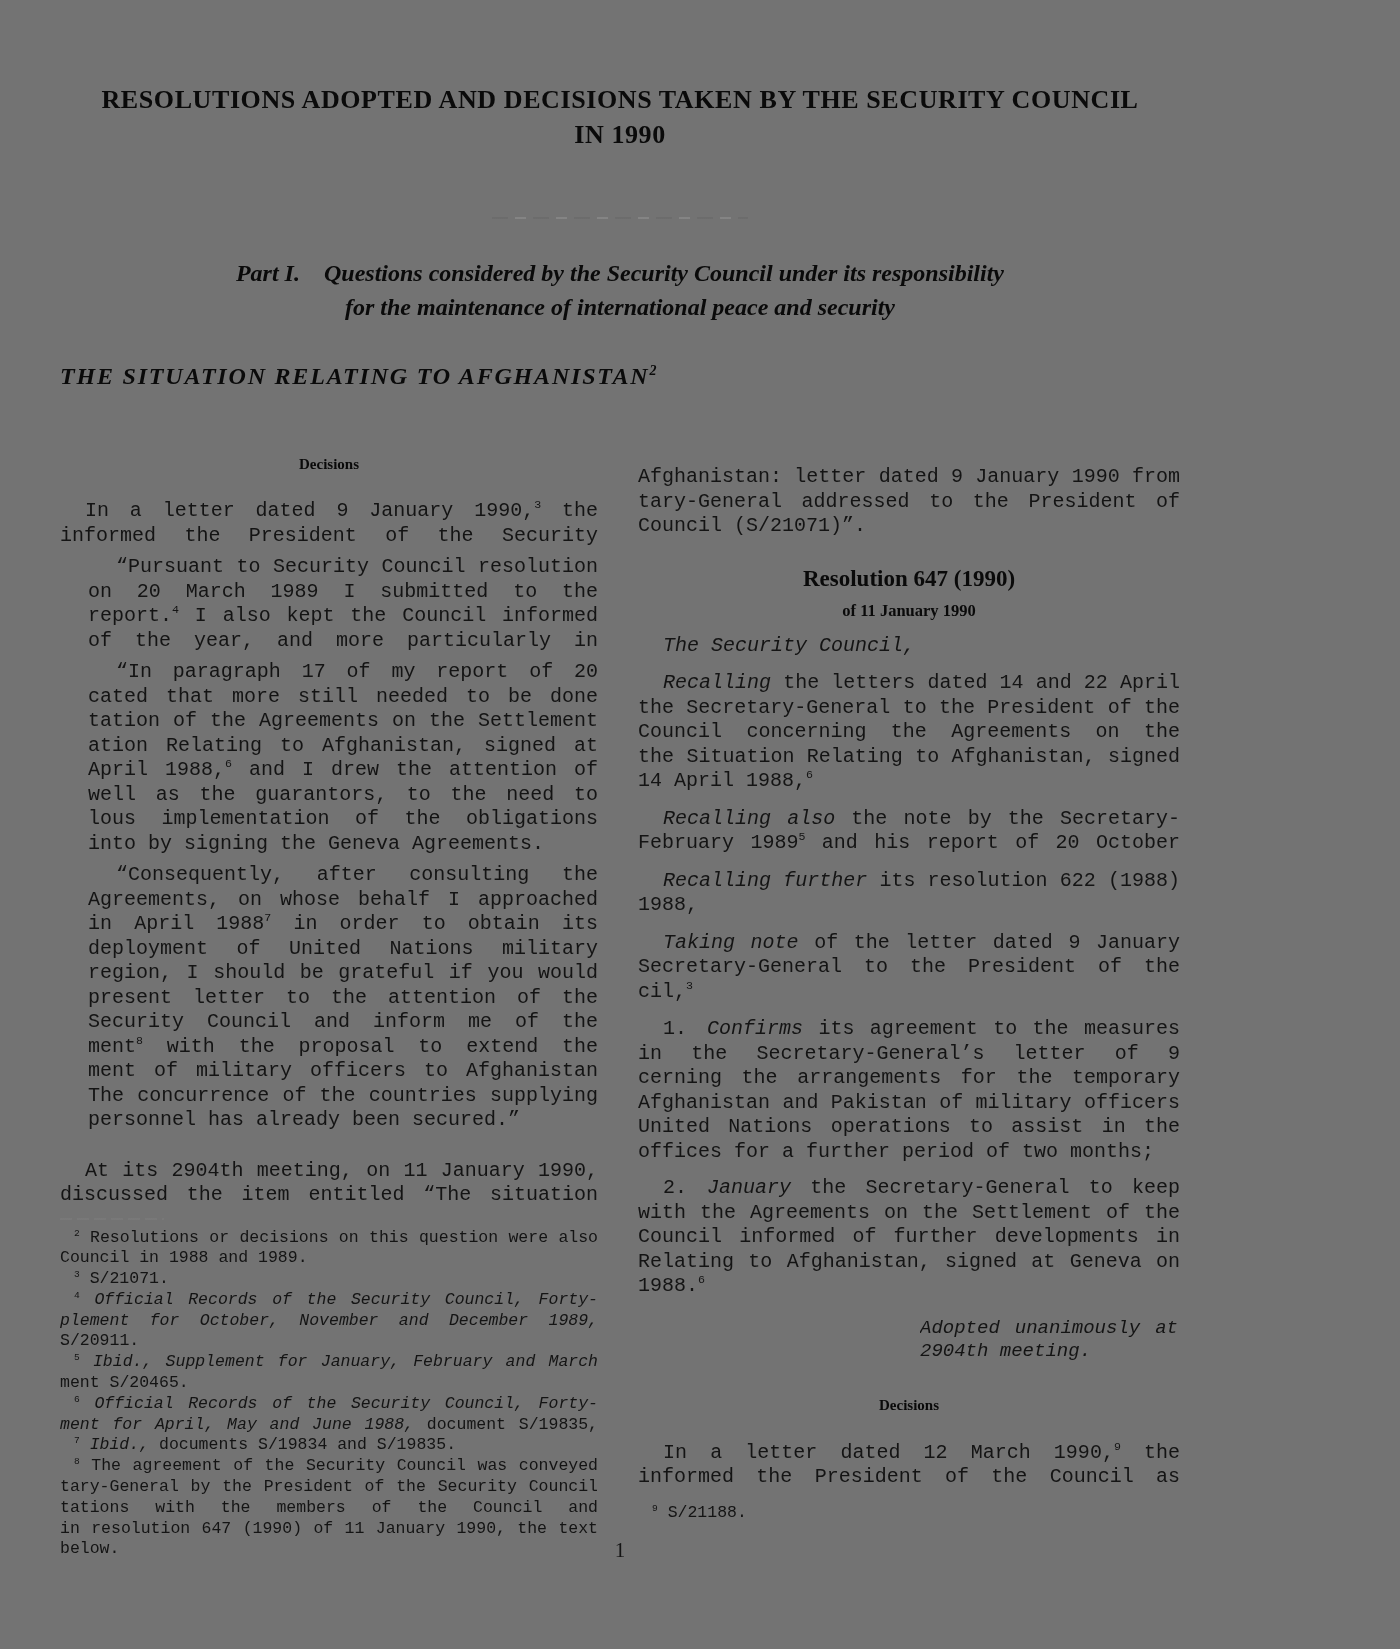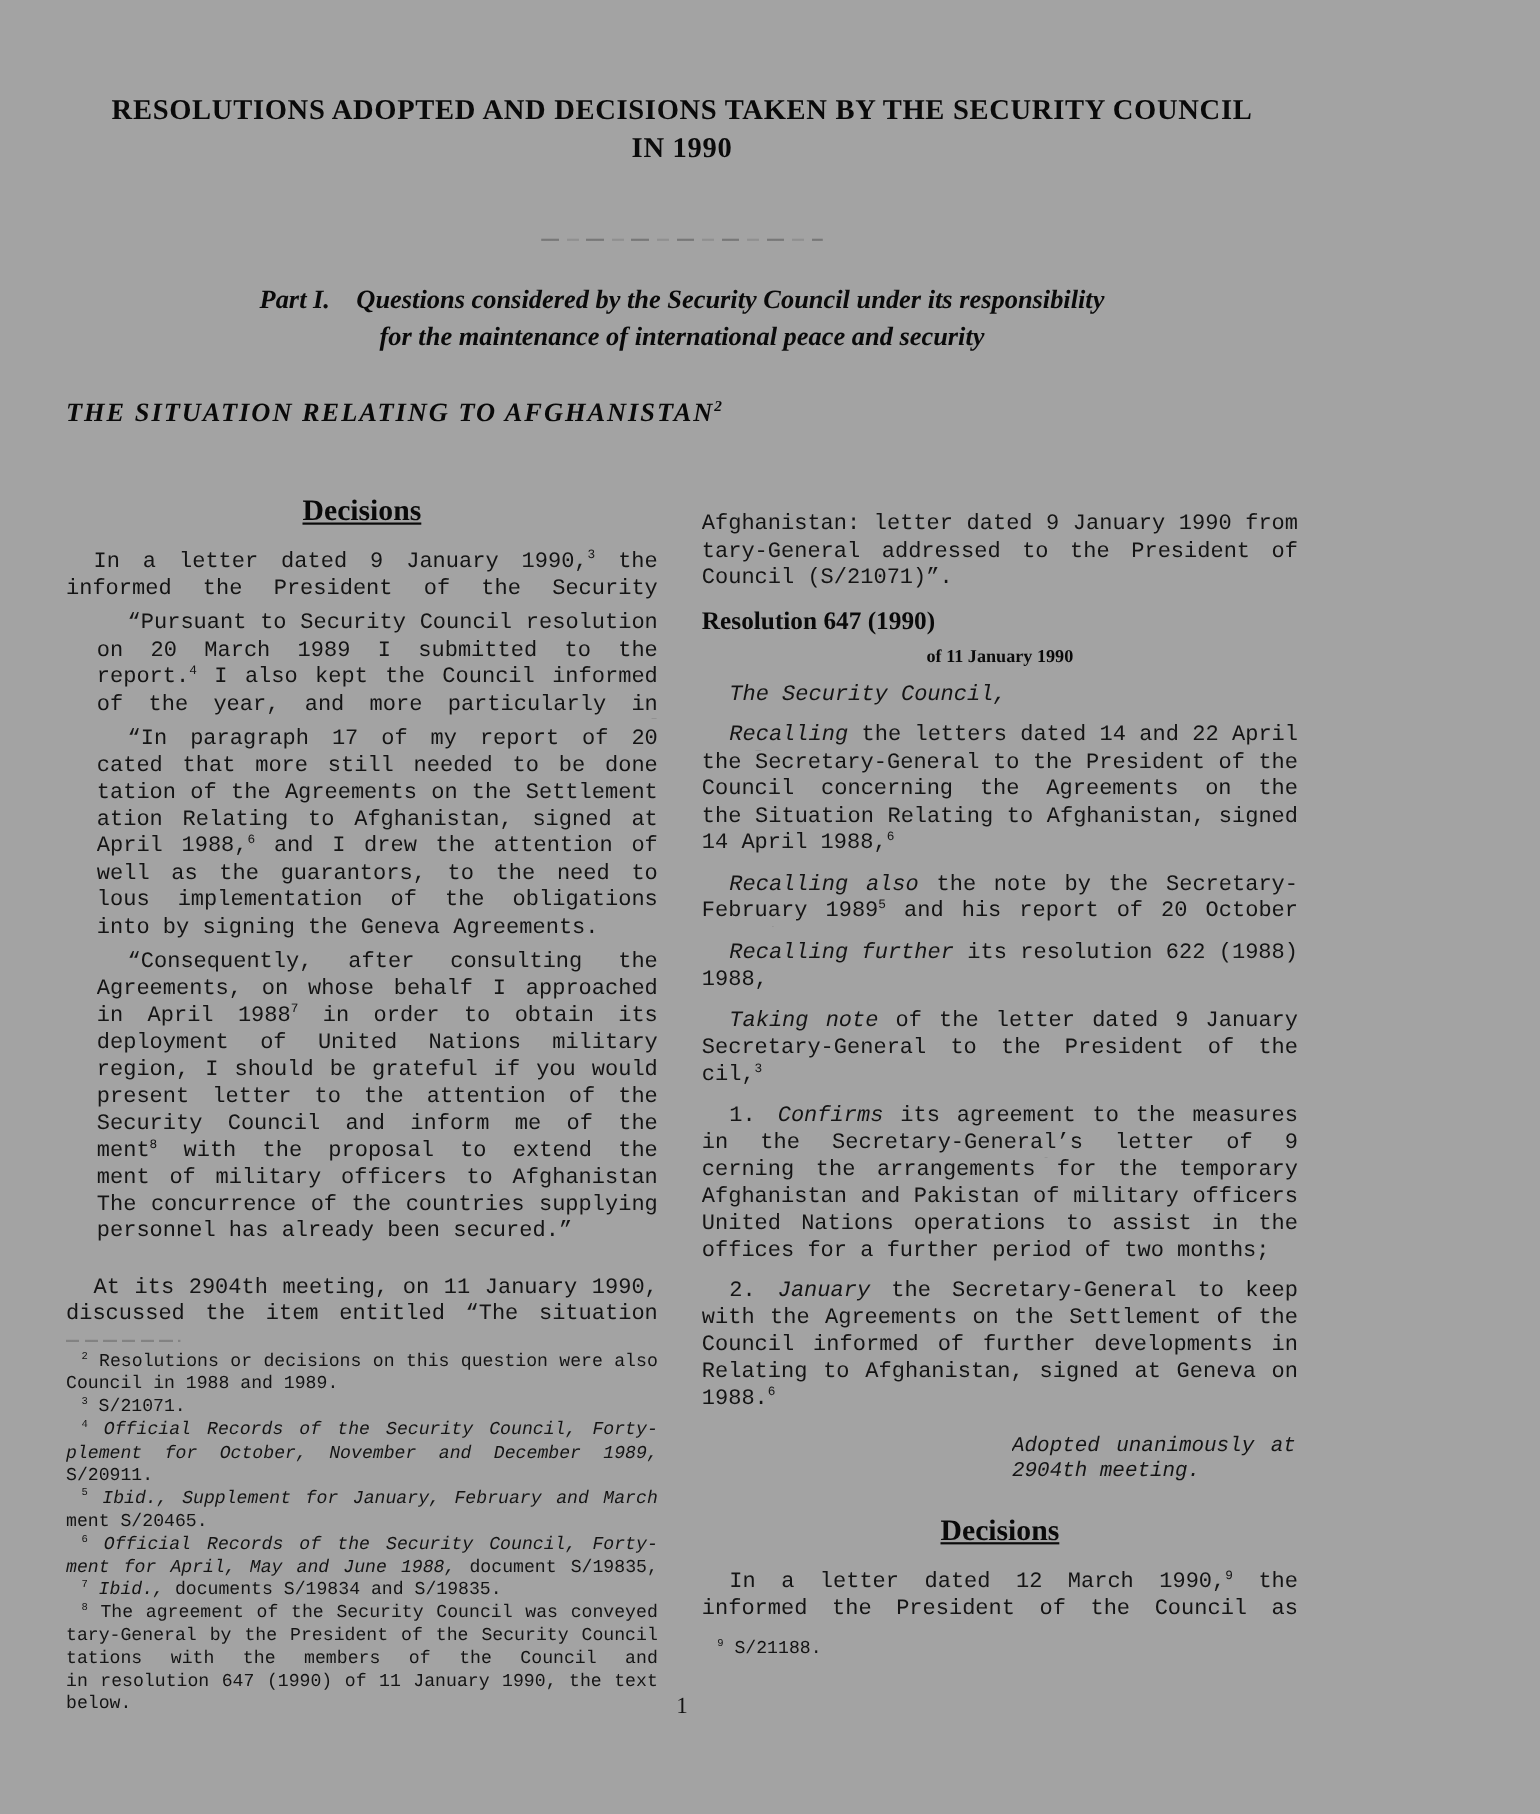--- a/index.html
+++ b/index.html
@@ -1,54 +1,54 @@
 <!DOCTYPE html>
 <html><head>
 <meta charset="utf-8">
 <style>
   html,body{margin:0;padding:0;background:#e8e8e8;}
   .doc{
-    position:relative;width:1400px;height:1649px;background:#a3a3a3;
+    position:relative;width:1400px;height:1649px;background:#737373;
     font-family:"Liberation Serif","DejaVu Serif",serif;color:#141414;
     overflow:hidden;
   }
   .content{position:absolute;left:60px;top:0;width:1120px;height:100%;}
   .title{position:absolute;top:82px;left:0;right:0;text-align:center;
     font-size:26px;font-weight:bold;line-height:35px;letter-spacing:0.6px;color:#0a0a0a;}
   .rule{position:absolute;top:217px;left:0;right:0;margin:0 auto;width:256px;height:2px;
     background:repeating-linear-gradient(90deg,#6a6a6a 0 16px,transparent 16px 23px,#8a8a8a 23px 34px,transparent 34px 41px);
     opacity:.75;}
   .part{position:absolute;top:256px;left:0;right:0;text-align:center;
     font-size:24px;font-weight:bold;font-style:italic;line-height:34px;color:#0a0a0a;}
   .topic{position:absolute;top:363px;left:0;right:0;text-align:left;
     font-size:24px;font-weight:bold;letter-spacing:1.8px;color:#0a0a0a;font-style:italic;}
   .topic sup{letter-spacing:0;}
   .columns{position:absolute;top:452px;left:0;display:flex;gap:40px;}
   .col{font-size:20px;line-height:24.5px;}
   .col.left{width:538px;}
   .col.right{width:542px;}
-  .h-dec{font-size:27px;font-weight:bold;text-align:center;line-height:25px;color:#0a0a0a;text-decoration:underline;}
+  .h-dec{font-size:15px;font-weight:bold;text-align:center;line-height:25px;color:#0a0a0a;}
   .col.left .h-dec{margin-bottom:22px;}
   .ln{text-align:justify;text-align-last:justify;height:24.5px;overflow:hidden;}
   .ln.nat{text-align-last:left;}
   .para{margin-top:7px;font-family:Liberation Mono, monospace;}
   .col.left .para.first{margin-top:6px;}
   .para.sp{margin-top:26px;}
   .para.p .ln:first-child{text-indent:25px;}
   .para.q{padding-left:28px;}
   .para.q .ln:first-child{text-indent:28px;}
   .para.cont .ln:first-child{text-indent:0;}
   .fnsep{margin-top:10px;margin-bottom:8px;width:104px;height:2px;
     background:repeating-linear-gradient(90deg,#7a7a7a 0 12px,transparent 12px 17px);opacity:.8;}
   .fns{font-size:16.5px;line-height:20.8px;}
   .fns .para{margin-top:0;}
   .fns .ln{height:20.8px;}
   .fns .para .ln:first-child{text-indent:14px;}
   .intro .para{margin-top:4px;}
-  .res-h{margin-top:12px;font-size:23px;font-weight:bold;line-height:27px;color:#0a0a0a;}
+  .res-h{margin-top:26px;font-size:23px;font-weight:bold;text-align:center;line-height:27px;color:#0a0a0a;}
   .res-sub{margin-top:9px;font-size:16.5px;font-weight:bold;text-align:center;line-height:20px;color:#0a0a0a;}
   .resparas .para:first-child{margin-top:52px;}
   .col.right .para{margin-top:13px;}
   .col.right .para.tight{margin-top:12px;}
   .col.right .para.adopted{margin-top:18px;width:258px;margin-left:auto;margin-right:2px;
     font-size:19px;line-height:23px;}
   .para.adopted .ln{height:23px;}
   .h-dec.dec2{margin-top:30px;}
   .closing .para:first-child{margin-top:23px;}
   .rfn{margin-top:13px;}

